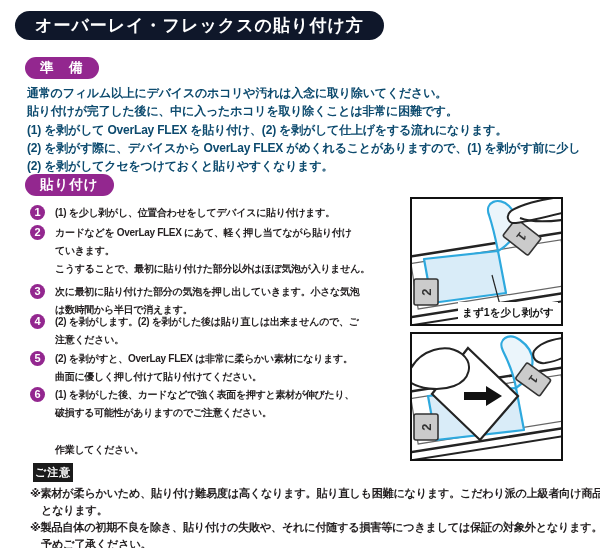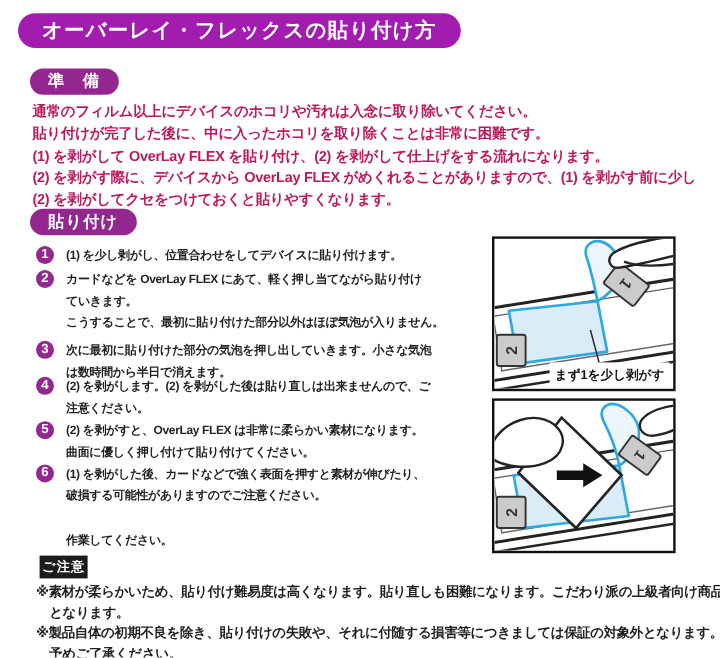--- a/index.html
+++ b/index.html
@@ -2,31 +2,31 @@
 <html><head>
 <meta charset="utf-8">
 <style>
   html,body{margin:0;padding:0;}
   .page{
     position:relative;width:600px;height:548px;background:#ffffff;overflow:hidden;
     font-family:"Liberation Sans","DejaVu Sans",sans-serif;color:#222;
   }
   .title-pill{
     position:absolute;left:15px;top:11px;height:29px;line-height:29px;
-    background:#a21caf;color:#fff;border-radius:15px;padding:0 20px;
+    background:#0f172a;color:#fff;border-radius:15px;padding:0 20px;
     font-size:17px;font-weight:bold;letter-spacing:1px;white-space:nowrap;
   }
   .section-pill{
     position:absolute;left:25px;height:22px;line-height:22px;background:#93278F;
     color:#ffffff;border-radius:12px;padding:0 15px;font-size:13.5px;font-weight:bold;
     letter-spacing:1px;white-space:nowrap;
   }
   .pill-prep{top:57px;}
   .pill-apply{top:174px;}
-  .tline{position:absolute;white-space:nowrap;font-size:12px;font-weight:bold;color:#be185d;letter-spacing:-0.2px;}
+  .tline{position:absolute;white-space:nowrap;font-size:12px;font-weight:bold;color:#0c4a6e;letter-spacing:-0.2px;}
   .sline{position:absolute;left:55px;white-space:nowrap;font-size:10px;font-weight:bold;color:#231f20;letter-spacing:-0.3px;}
   .numbadge{
     position:absolute;left:30px;width:15px;height:15px;border-radius:50%;
     background:#93278F;color:#fff;font-size:11px;font-weight:bold;text-align:center;
     line-height:15px;
   }
   .figbox{
     position:absolute;left:410px;width:153px;height:129px;border:2px solid #111;
     background:#fff;box-sizing:border-box;overflow:hidden;
   }

